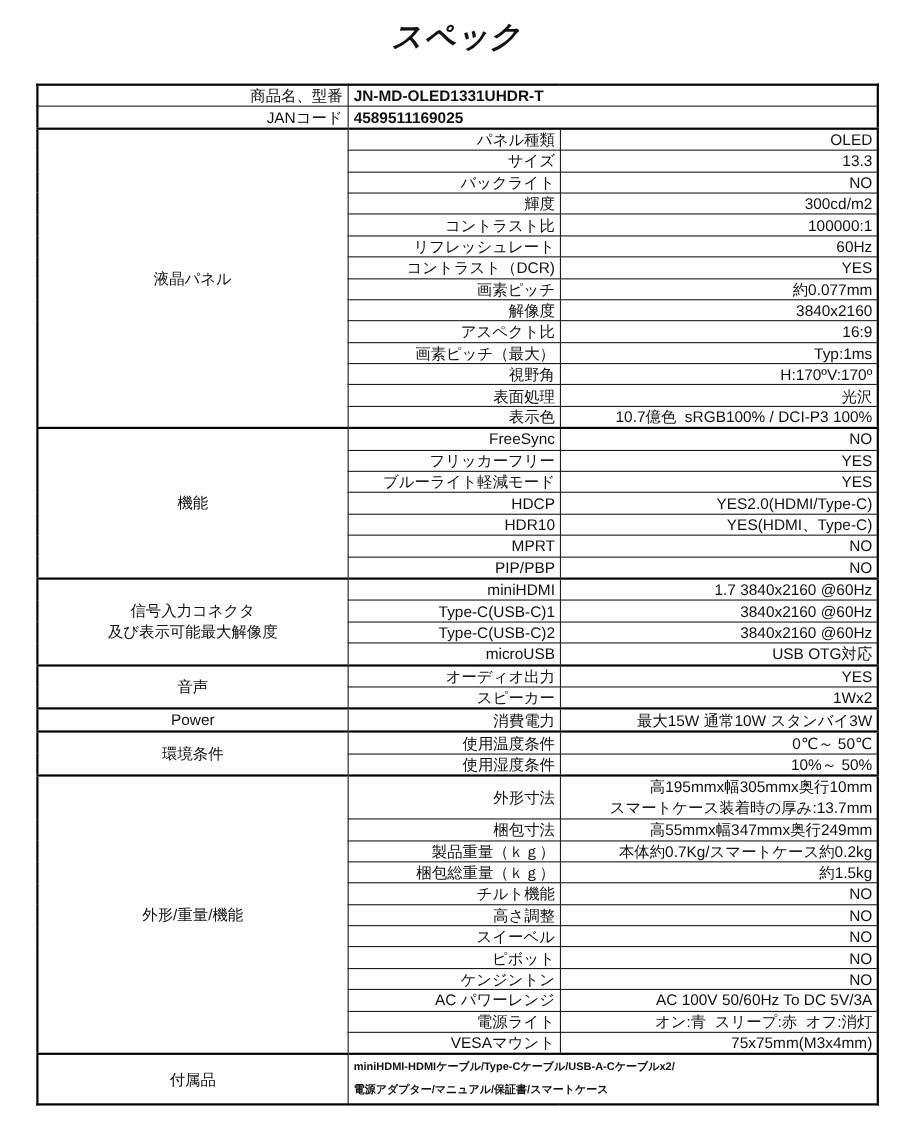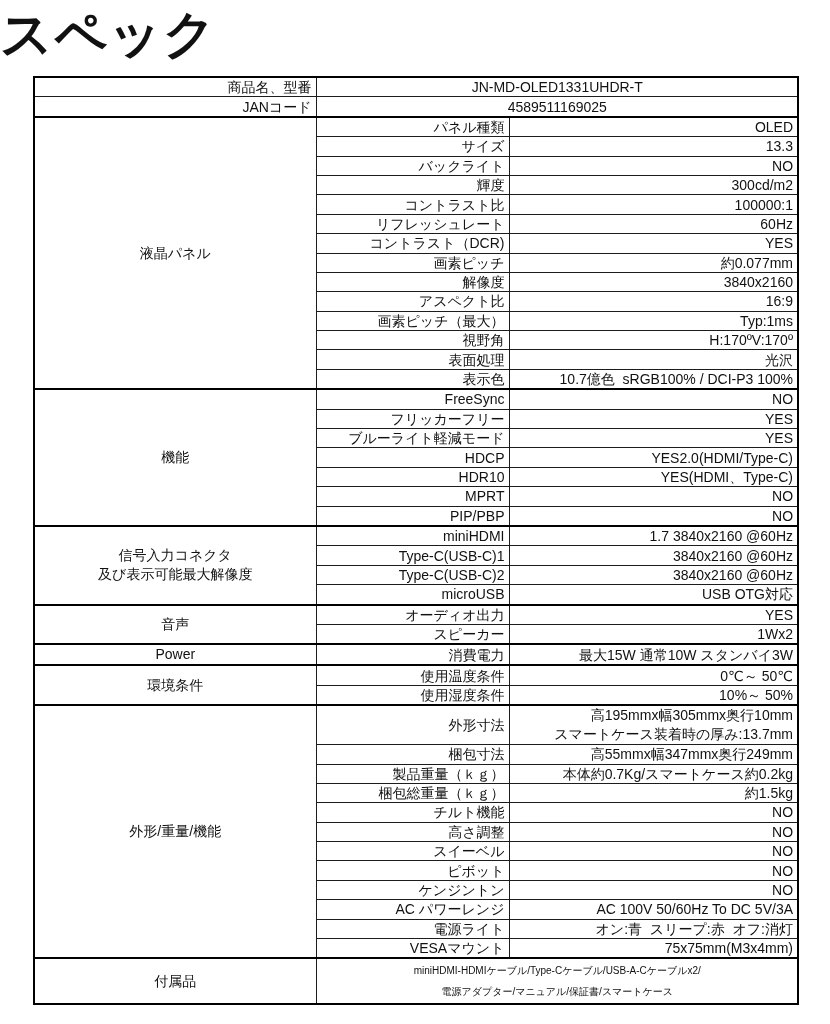--- a/index.html
+++ b/index.html
@@ -3,22 +3,22 @@
 <meta charset="utf-8">
 <style>
   html,body{margin:0;padding:0;}
   body{
     width:830px;height:1024px;background:#ffffff;color:#111;
     font-family:"Liberation Sans","DejaVu Sans",sans-serif;
     overflow:hidden;
   }
   .page-title{
     margin:0;padding-top:8px;height:60px;
-    text-align:left;font-size:52px;line-height:52px;font-weight:600;
-    letter-spacing:1px;color:#111;
+    text-align:center;font-size:28px;line-height:52px;font-weight:600;
+    letter-spacing:1px;color:#111;font-style:italic;
   }
   table.spec{
     margin:8px 0 0 33px;
     width:764px;
     border-collapse:collapse;
     table-layout:fixed;
     border:2.5px solid #000;
   }
   col.c1{width:282px;}
   col.c2{width:193px;}
@@ -34,21 +34,21 @@
     overflow:hidden;
   }
   tr.sec-start > td{border-top:2.5px solid #000;margin-left:36px;}
   td.cat{
     text-align:center;
     padding:0 2px;
   }
   td.cat .line{line-height:19px;}
   td.lbl{text-align:right;}
   td.val{text-align:right;}
-  td.vcenter{text-align:center;}
+  td.vcenter{text-align:left;font-weight:bold;}
   td.dbl{height:38px;}
   td.dbl .line{line-height:19px;}
   td.acc{height:44px;font-size:10px;}
   td.acc .line{line-height:21px;}
 </style>
 </head>
 <body>
 
 <h1 class="page-title">スペック</h1>
 

